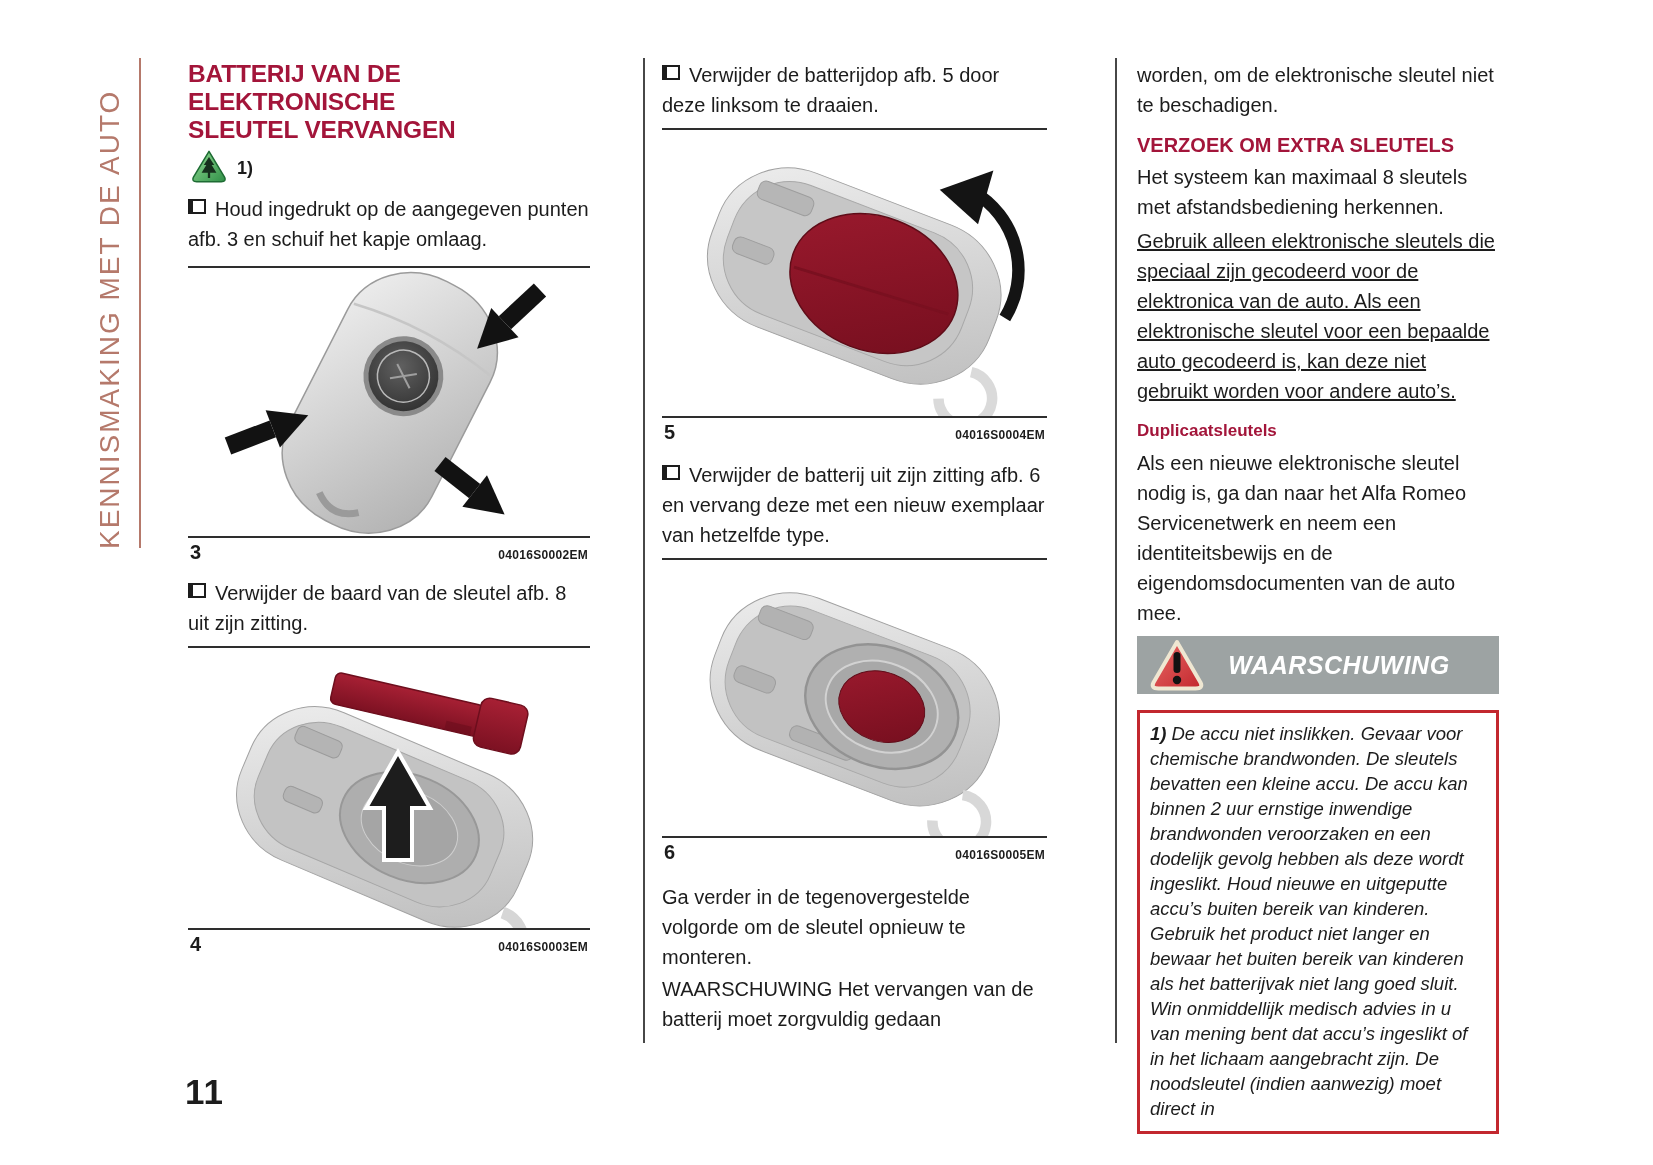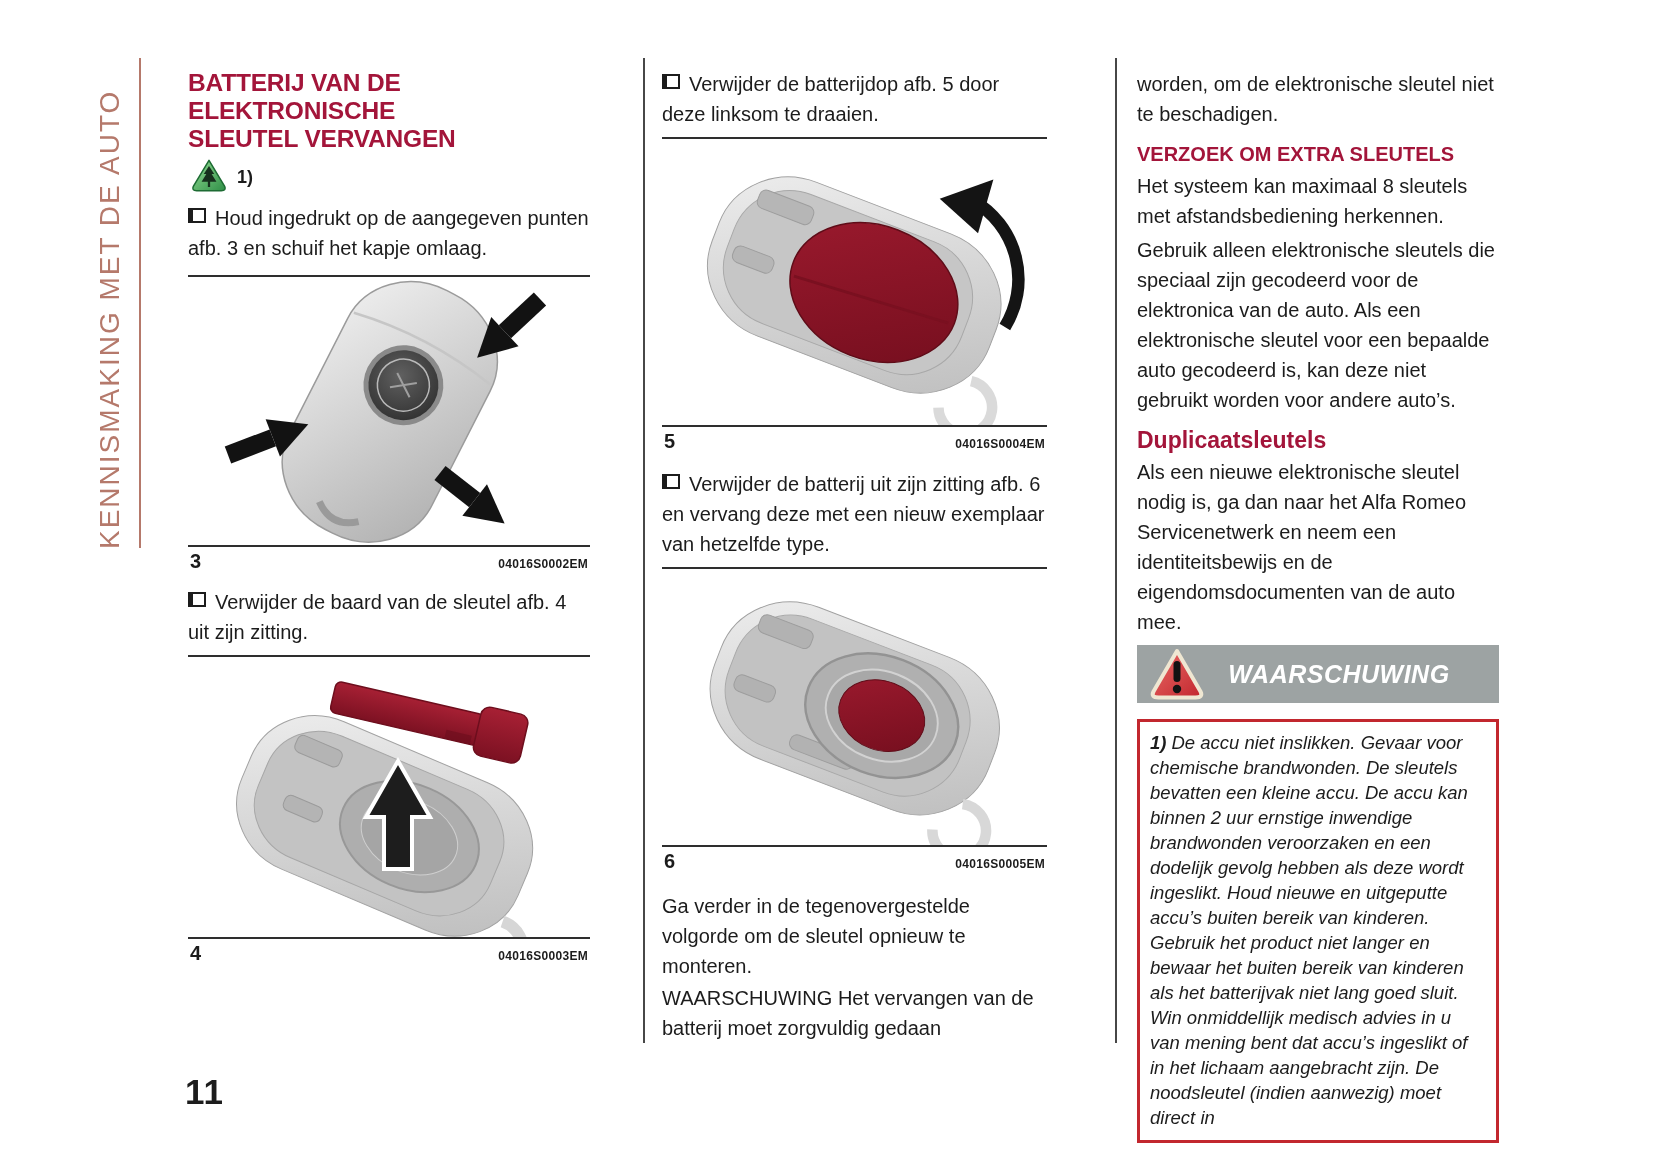--- a/index.html
+++ b/index.html
@@ -12,31 +12,31 @@
     position:absolute;left:94px;top:549px;width:500px;
     transform:rotate(-90deg);transform-origin:0 0;
     font-size:28px;letter-spacing:2px;color:#b5796b;white-space:nowrap;
   }
   .sidebar-rule{position:absolute;left:139px;top:58px;width:2px;height:490px;background:#b5796b;}
   
   .divider{position:absolute;top:58px;width:2px;height:985px;background:#474747;}
   .divider.d1{left:643px;}
   .divider.d2{left:1115px;}
   
-  .col{position:absolute;top:69px;}
+  .col{position:absolute;top:60px;}
   .col1{left:188px;width:402px;}
   .col2{left:662px;width:385px;}
   .col3{left:1137px;width:362px;}
   
   .h-main{
     font-size:24.5px;line-height:28px;font-weight:bold;color:#a3153a;
     letter-spacing:-0.2px;white-space:pre-line;margin:0 0 6px 0;
   }
   .h-sec{font-size:20px;line-height:30px;font-weight:bold;color:#a3153a;margin:10px 0 2px 0;}
-  .h-sub{font-size:23px;line-height:30px;font-weight:bold;color:#a3153a;margin:10px 0 2px 0;}
+  .h-sub{font-size:17px;line-height:30px;font-weight:bold;color:#a3153a;margin:10px 0 2px 0;}
   p.body{font-size:20px;line-height:30px;margin:0 0 8px 0;}
   p.tight{margin-bottom:2px;}
   .square{
     display:inline-block;width:11px;height:11px;border:2px solid #1c1c1c;border-left-width:5px;
     margin-right:9px;position:relative;top:-2px;
   }
   .icon-row{display:flex;align-items:center;gap:9px;margin:4px 0 8px 2px;height:36px;}
   .note-ref{font-weight:bold;font-size:18px;}
   
   .figure{margin-top:12px;}
@@ -131,21 +131,21 @@
             </g>
         </g>
       </svg>
       <div class="fig-rule"></div>
       <div class="fig-caption">
         <span class="fig-num">3</span>
         <span class="fig-code">04016S0002EM</span>
       </div>
     </div>
 
-    <p class="body" style="margin-top:14px;"><span class="square"></span><span>Verwijder de baard van de sleutel afb. 4 uit zijn zitting.</span></p>
+    <p class="body" style="margin-top:14px;"><span class="square"></span><span>Verwijder de baard van de sleutel afb. 8 uit zijn zitting.</span></p>
 
     <div class="figure" style="margin-top:6px;">
       <div class="fig-rule"></div>
       <svg class="fig-img" height="280" viewBox="0 0 402 280">
         <defs>
           <linearGradient id="g4" x1="0" y1="0" x2="1" y2="1">
             <stop offset="0" stop-color="#efefef"></stop>
               <stop offset="1" stop-color="#bcbcbc"></stop>
           </linearGradient>
           <linearGradient id="r4" x1="0" y1="0" x2="0" y2="1">
@@ -248,21 +248,21 @@
 
     <p class="body tight" style="margin-top:18px;">Ga verder in de tegenovergestelde volgorde om de sleutel opnieuw te monteren.</p>
     <p class="body">WAARSCHUWING Het vervangen van de batterij moet zorgvuldig gedaan</p>
   </div>
 
   <div class="col col3">
     <p class="body tight">worden, om de elektronische sleutel niet te beschadigen.</p>
 
     <div class="h-sec">VERZOEK OM EXTRA SLEUTELS</div>
     <p class="body tight">Het systeem kan maximaal 8 sleutels met afstandsbediening herkennen.</p>
-    <p class="body" style="margin-top:4px;">Gebruik alleen elektronische sleutels die speciaal zijn gecodeerd voor de elektronica van de auto. Als een elektronische sleutel voor een bepaalde auto gecodeerd is, kan deze niet gebruikt worden voor andere auto’s.</p>
+    <p class="body" style="margin-top:4px;text-decoration:underline;">Gebruik alleen elektronische sleutels die speciaal zijn gecodeerd voor de elektronica van de auto. Als een elektronische sleutel voor een bepaalde auto gecodeerd is, kan deze niet gebruikt worden voor andere auto’s.</p>
 
     <div class="h-sub">Duplicaatsleutels</div>
     <p class="body">Als een nieuwe elektronische sleutel nodig is, ga dan naar het Alfa Romeo Servicenetwerk en neem een identiteitsbewijs en de eigendomsdocumenten van de auto mee.</p>
 
     <div class="banner">
       <span class="banner-icon">
         <svg width="56" height="52" viewBox="0 0 56 52">
           <defs>
             <linearGradient id="warn" x1="0" y1="0" x2="1" y2="1">
               <stop offset="0" stop-color="#ea6a66"></stop>

